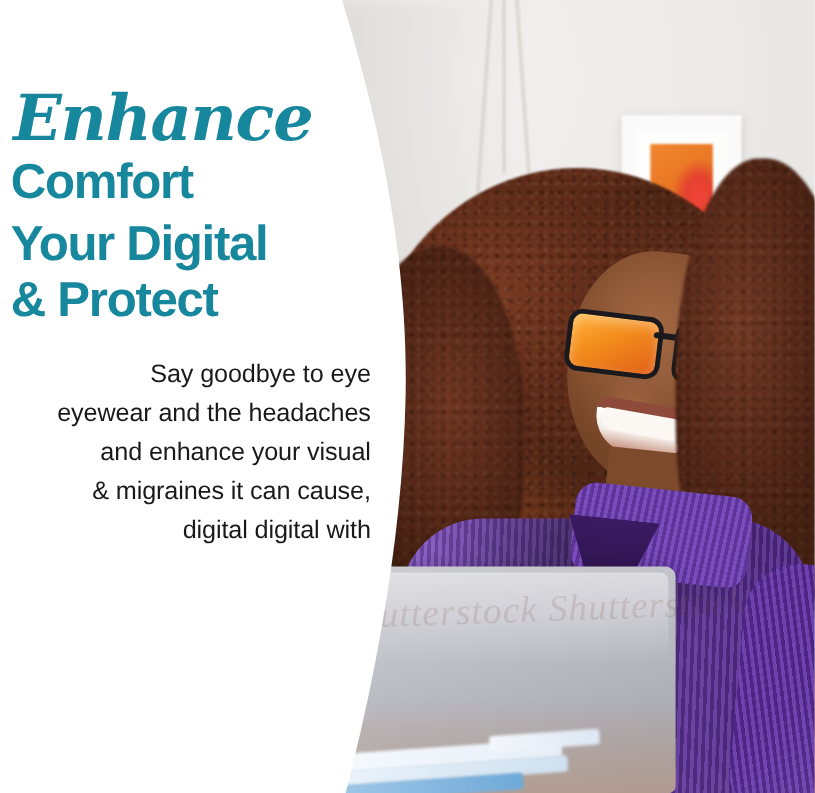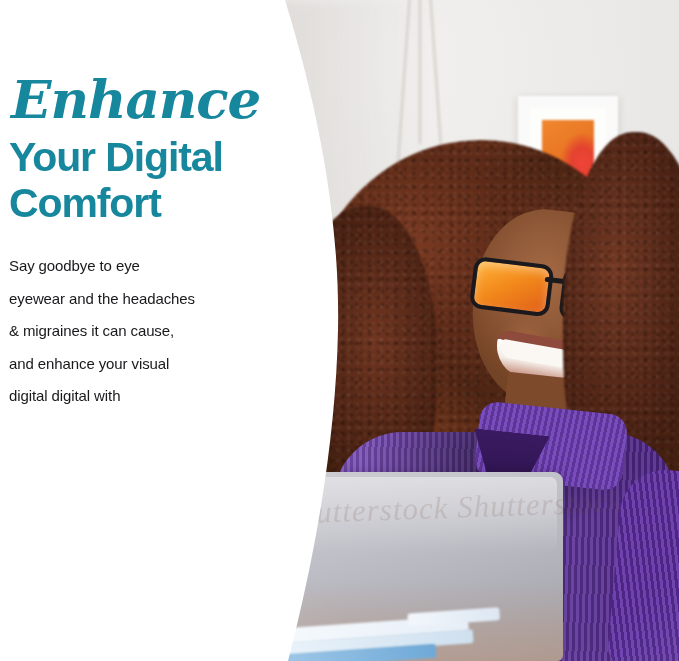--- a/index.html
+++ b/index.html
@@ -131,21 +131,21 @@
   
   .panel{position:absolute;left:0;top:0;width:345px;height:661px;background:#ffffff;
     clip-path:path("M0,0 L285,0 C322,120 340,230 338,330 C336,432 318,545 288,661 L0,661 Z");}
 
   
   .txt{position:absolute;left:9px;top:0;width:300px;}
   .script{display:block;color:#17879d;font-family:"DejaVu Serif",serif;font-style:italic;
     font-weight:700;font-size:53px;line-height:58px;letter-spacing:-1px;margin:70px 0 0 2px;}
   .hline{display:block;color:#17879d;font-weight:700;font-size:41px;line-height:46px;letter-spacing:-1.1px;}
   .h1{margin-top:6px;}
-  .body{margin-top:24px;color:#19191c;font-size:15px;line-height:32.6px;letter-spacing:-.1px;}
+  .body{margin-top:24px;color:#19191c;font-size:21px;line-height:32.6px;letter-spacing:-.1px;text-align:right;}
   .body span{display:block;}
 </style>
 </head>
 <body>
 
 <div id="ad">
 
   <div class="photo">
     <div class="wall"></div>
     <div class="wall-shade"></div>
@@ -218,25 +218,26 @@
     </div>
 
     <div class="wm">Shutterstock Shutterstock</div>
     <div class="photo-soften"></div>
   </div>
 
   <div class="panel"></div>
 
   <div class="txt">
     <span class="script">Enhance</span>
+    <span class="hline">Comfort</span>
     <span class="hline h1">Your Digital</span>
-    <span class="hline">Comfort</span>
+    <span class="hline">&amp; Protect</span>
 
     <div class="body">
       <span>Say goodbye to eye</span>
       <span>eyewear and the headaches</span>
+      <span>and enhance your visual</span>
       <span>&amp; migraines it can cause,</span>
-      <span>and enhance your visual</span>
       <span>digital digital with</span>
     </div>
   </div>
 
 </div>
 
 </body></html>

